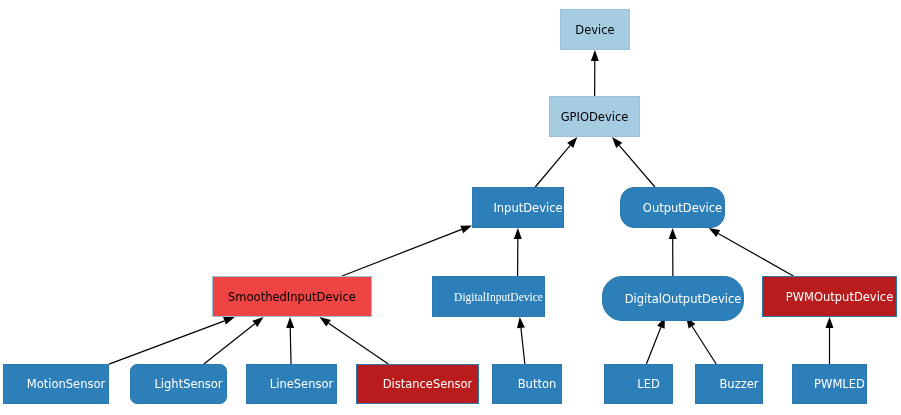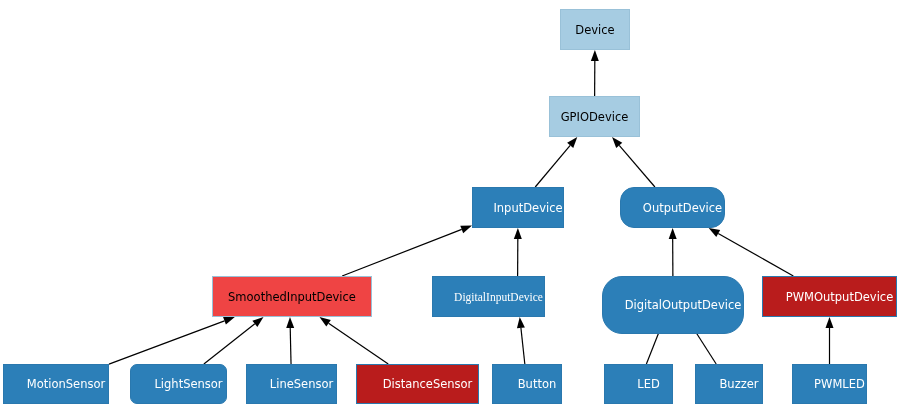--- a/index.html
+++ b/index.html
@@ -81,21 +81,21 @@
       </div>
       <div class="node leaf" style="left: 620px; top: 187px; width: 105px; height: 41px; background: rgb(44, 127, 184); color: rgb(255, 255, 255); border-radius: 14px;">
         <span>OutputDevice</span>
       </div>
       <div class="node base" style="left: 212px; top: 276px; width: 160px; height: 41px; background: #ef4444; color: rgb(0, 0, 0);">
         <span>SmoothedInputDevice</span>
       </div>
       <div class="node leaf" style="left: 432px; top: 276px; width: 113px; height: 41px; background: rgb(44, 127, 184); color: rgb(255, 255, 255); font-family: Liberation Serif, serif;">
         <span>DigitalInputDevice</span>
       </div>
-      <div class="node leaf" style="left: 602px; top: 276px; width: 142px; height: 58px; background: rgb(44, 127, 184); color: rgb(255, 255, 255); border-radius: 20px;">
+      <div class="node leaf" style="left: 602px; top: 276px; width: 142px; height: 45px; background: rgb(44, 127, 184); color: rgb(255, 255, 255); border-radius: 20px;">
         <span>DigitalOutputDevice</span>
       </div>
       <div class="node leaf" style="left: 762px; top: 276px; width: 135px; height: 41px; background: #b91c1c; color: rgb(255, 255, 255);">
         <span>PWMOutputDevice</span>
       </div>
       <div class="node leaf" style="left: 3px; top: 364px; width: 106px; height: 40px; background: rgb(44, 127, 184); color: rgb(255, 255, 255);">
         <span>MotionSensor</span>
       </div>
       <div class="node leaf" style="left: 130px; top: 364px; width: 97px; height: 40px; background: rgb(44, 127, 184); color: rgb(255, 255, 255); border-radius: 7px;">
         <span>LightSensor</span>

